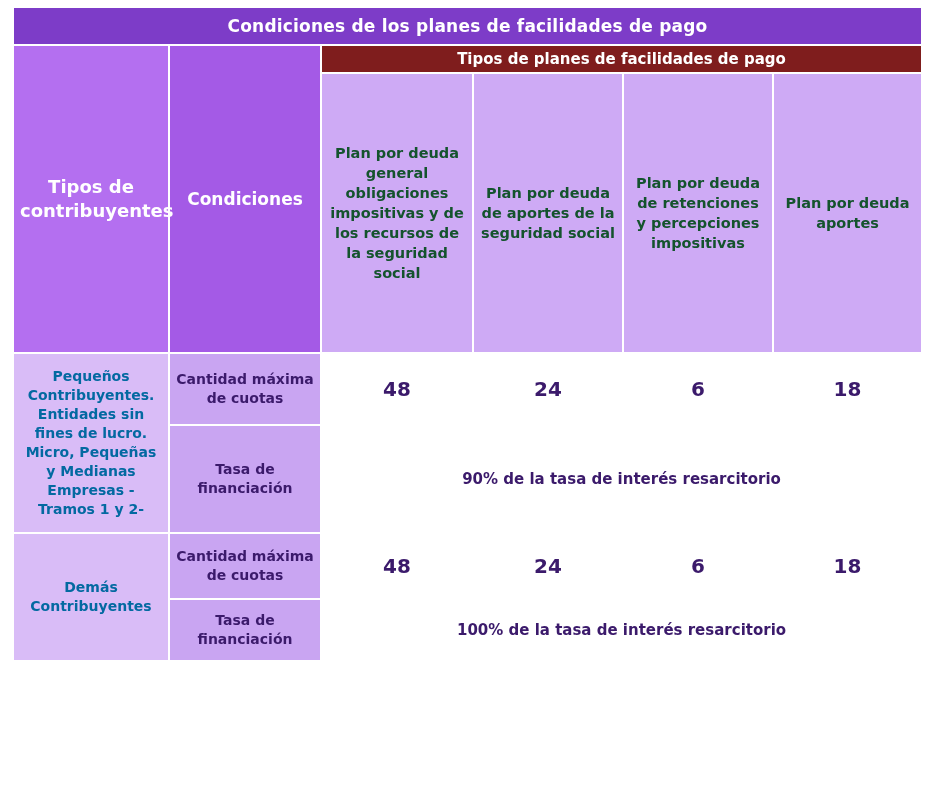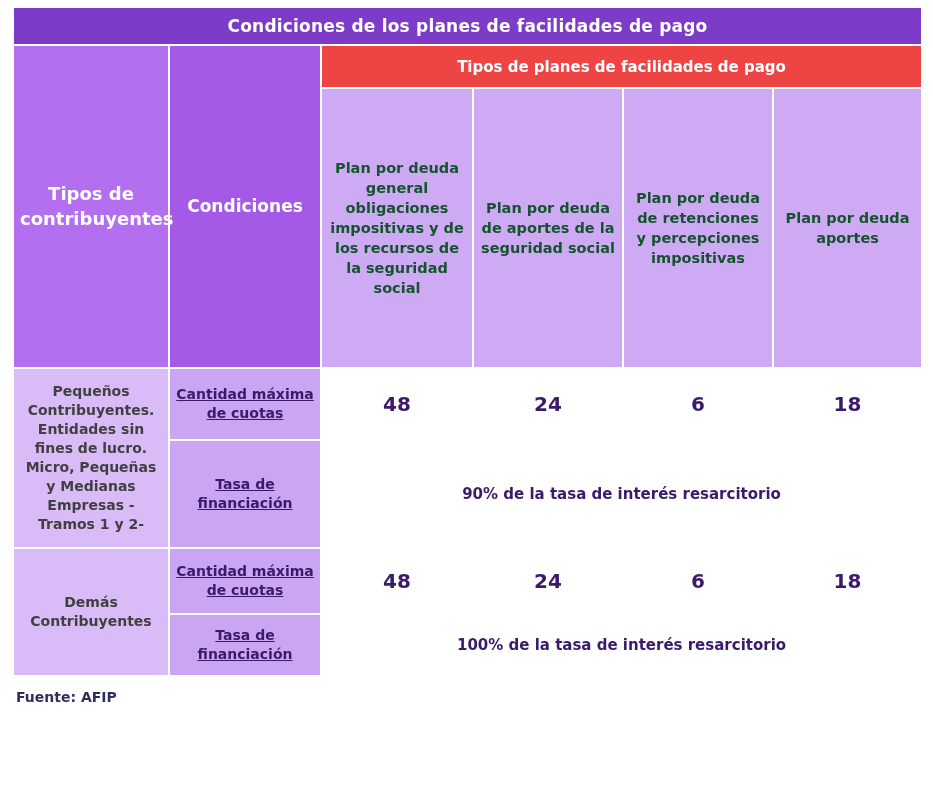--- a/index.html
+++ b/index.html
@@ -35,25 +35,25 @@
   }
   .title-cell {
     background: #7d3cc8;
     color: #ffffff;
     font-size: 17px;
     font-weight: bold;
     height: 38px;
     letter-spacing: .2px;
   }
   .grp-head {
-    background: #ef4444;
+    background: #7f1d1d;
     color: #ffffff;
     font-size: 15px;
     font-weight: bold;
-    height: 43px;
+    height: 28px;
   }
   .side-head {
     background: #b46ff0;
     color: #ffffff;
     font-size: 18px;
     font-weight: bold;
     line-height: 1.35;
   }
   .side-head-2 {
     background: #a45ae6;
@@ -65,32 +65,31 @@
   .plan-head {
     background: #ceaaf5;
     color: #14532d;
     font-size: 14.5px;
     font-weight: bold;
     line-height: 1.38;
     height: 280px;
   }
   .rowlabel {
     background: #d9bcf7;
-    color: #404040;
+    color: #0369a1;
     font-size: 14px;
     font-weight: bold;
     line-height: 1.35;
   }
   .condlabel {
     background: #c9a5f2;
     color: #3b1a6b;
     font-size: 14px;
     font-weight: bold;
     line-height: 1.35;
-    text-decoration: underline;
   }
   .value {
     background: #ffffff;
     color: #3b1a6b;
     font-size: 20px;
     font-weight: bold;
     margin-top: 34px;
   }
   .rate {
     background: #ffffff;
@@ -164,14 +163,13 @@
         <td class="value h-val2">18</td>
       </tr>
 
       <tr>
         <td class="condlabel h-rate2">Tasa de financiación</td>
         <td class="rate h-rate2" colspan="4">100% de la tasa de interés resarcitorio</td>
       </tr>
     </tbody>
   </table>
 
-  <div class="source">Fuente: AFIP</div>
 </div>
 
 </body></html>

